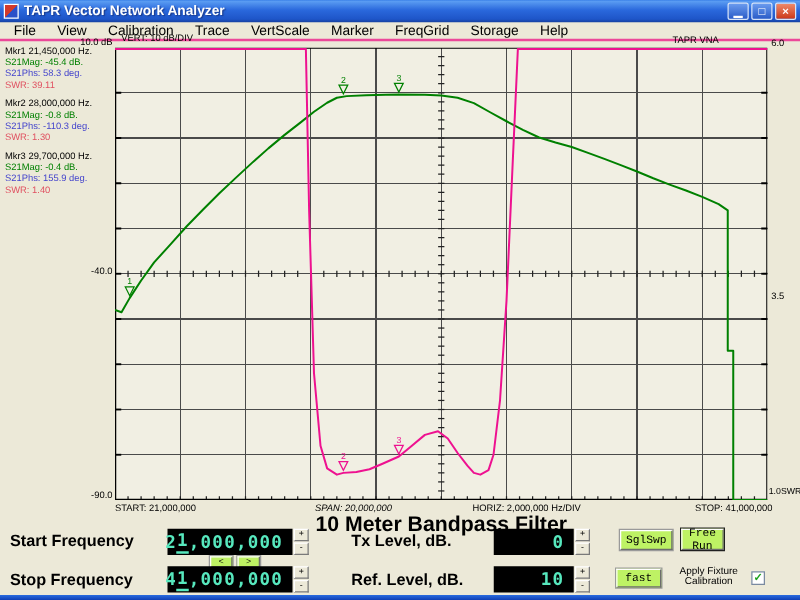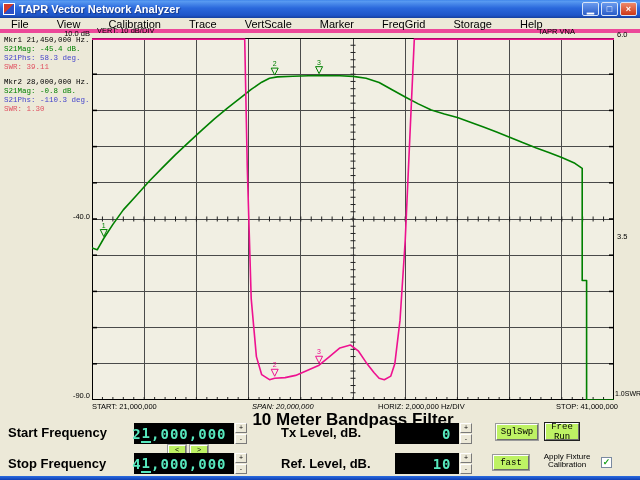--- a/index.html
+++ b/index.html
@@ -13,24 +13,24 @@
     background:linear-gradient(135deg,#d23a2a 0 50%,#2a50c8 50% 100%);border:1px solid #fff;box-sizing:border-box;}
   .title-text{color:#fff;font-size:11px;font-weight:bold;text-shadow:1px 1px 1px #1a3a8a;flex:1 1 auto;
     white-space:nowrap;overflow:hidden;}
   .winbtns{display:flex;gap:2px;flex:0 0 auto;}
   .wbtn{width:17px;height:14px;border-radius:2px;border:1px solid #d8e4f8;box-sizing:border-box;
     background:linear-gradient(180deg,#6a9bee,#2a5cc8);color:#fff;font-size:9px;line-height:12px;
     text-align:center;font-weight:bold;cursor:default;}
   .wbtn.close{background:linear-gradient(180deg,#ee8a6a,#cc3818);}
   
   .menubar{position:absolute;left:0;top:18px;width:640px;height:15px;background:#ece9d8;
-    border-bottom:4px solid #ec4899;display:flex;align-items:center;gap:16px;padding-left:5px;box-sizing:border-box;}
+    border-bottom:2px solid #ec4899;display:flex;align-items:center;gap:5px;padding-left:5px;box-sizing:border-box;}
   .menu-item{font-size:11px;color:#000;padding:0 6px;white-space:nowrap;}
   
-  .mkr-panel{position:absolute;left:4px;top:36px;width:86px;font-size:7.5px;line-height:9px;font-family:Liberation Mono, monospace;}
+  .mkr-panel{position:absolute;left:4px;top:36px;width:86px;font-size:7.5px;line-height:9px;}
   .mkr-block{margin-bottom:6px;}
   .mkr-title{color:#000;}
   .mkr-mag{color:#008000;}
   .mkr-phs{color:#4444cc;}
   .mkr-swr{color:#e05060;}
   
   .plot-frame{position:absolute;left:92px;top:38px;width:522px;height:362px;background:#f1efe3;}
   .axis-label{position:absolute;font-size:7.5px;color:#000;white-space:nowrap;}
   .caption{position:absolute;left:92px;top:410px;width:522px;text-align:center;
     font-size:17px;font-weight:bold;color:#000;}
@@ -88,20 +88,26 @@
       <div class="mkr-title">Mkr1  21,450,000 Hz.</div>
       <div class="mkr-mag">S21Mag: -45.4 dB.</div>
       <div class="mkr-phs">S21Phs: 58.3 deg.</div>
       <div class="mkr-swr">SWR: 39.11</div>
     </div>
     <div class="mkr-block">
       <div class="mkr-title">Mkr2  28,000,000 Hz.</div>
       <div class="mkr-mag">S21Mag: -0.8 dB.</div>
       <div class="mkr-phs">S21Phs: -110.3 deg.</div>
       <div class="mkr-swr">SWR: 1.30</div>
+    </div>
+    <div class="mkr-block">
+      <div class="mkr-title">Mkr3  29,700,000 Hz.</div>
+      <div class="mkr-mag">S21Mag: -0.4 dB.</div>
+      <div class="mkr-phs">S21Phs: 155.9 deg.</div>
+      <div class="mkr-swr">SWR: 1.40</div>
     </div>
   </div>
 
   <div class="axis-label" style="left:97px;top:26px;">VERT: 10 dB/DIV</div>
   <div class="axis-label" style="left:538px;top:27px;">TAPR VNA</div>
   <div class="axis-label" style="left:48px;top:29px;width:42px;text-align:right;">10.0 dB</div>
   <div class="axis-label" style="left:58px;top:212px;width:32px;text-align:right;">-40.0</div>
   <div class="axis-label" style="left:56px;top:391px;width:34px;text-align:right;">-90.0</div>
   <div class="axis-label" style="left:617px;top:30px;">6.0</div>
   <div class="axis-label" style="left:617px;top:208px;margin-top:24px;">3.5</div>

